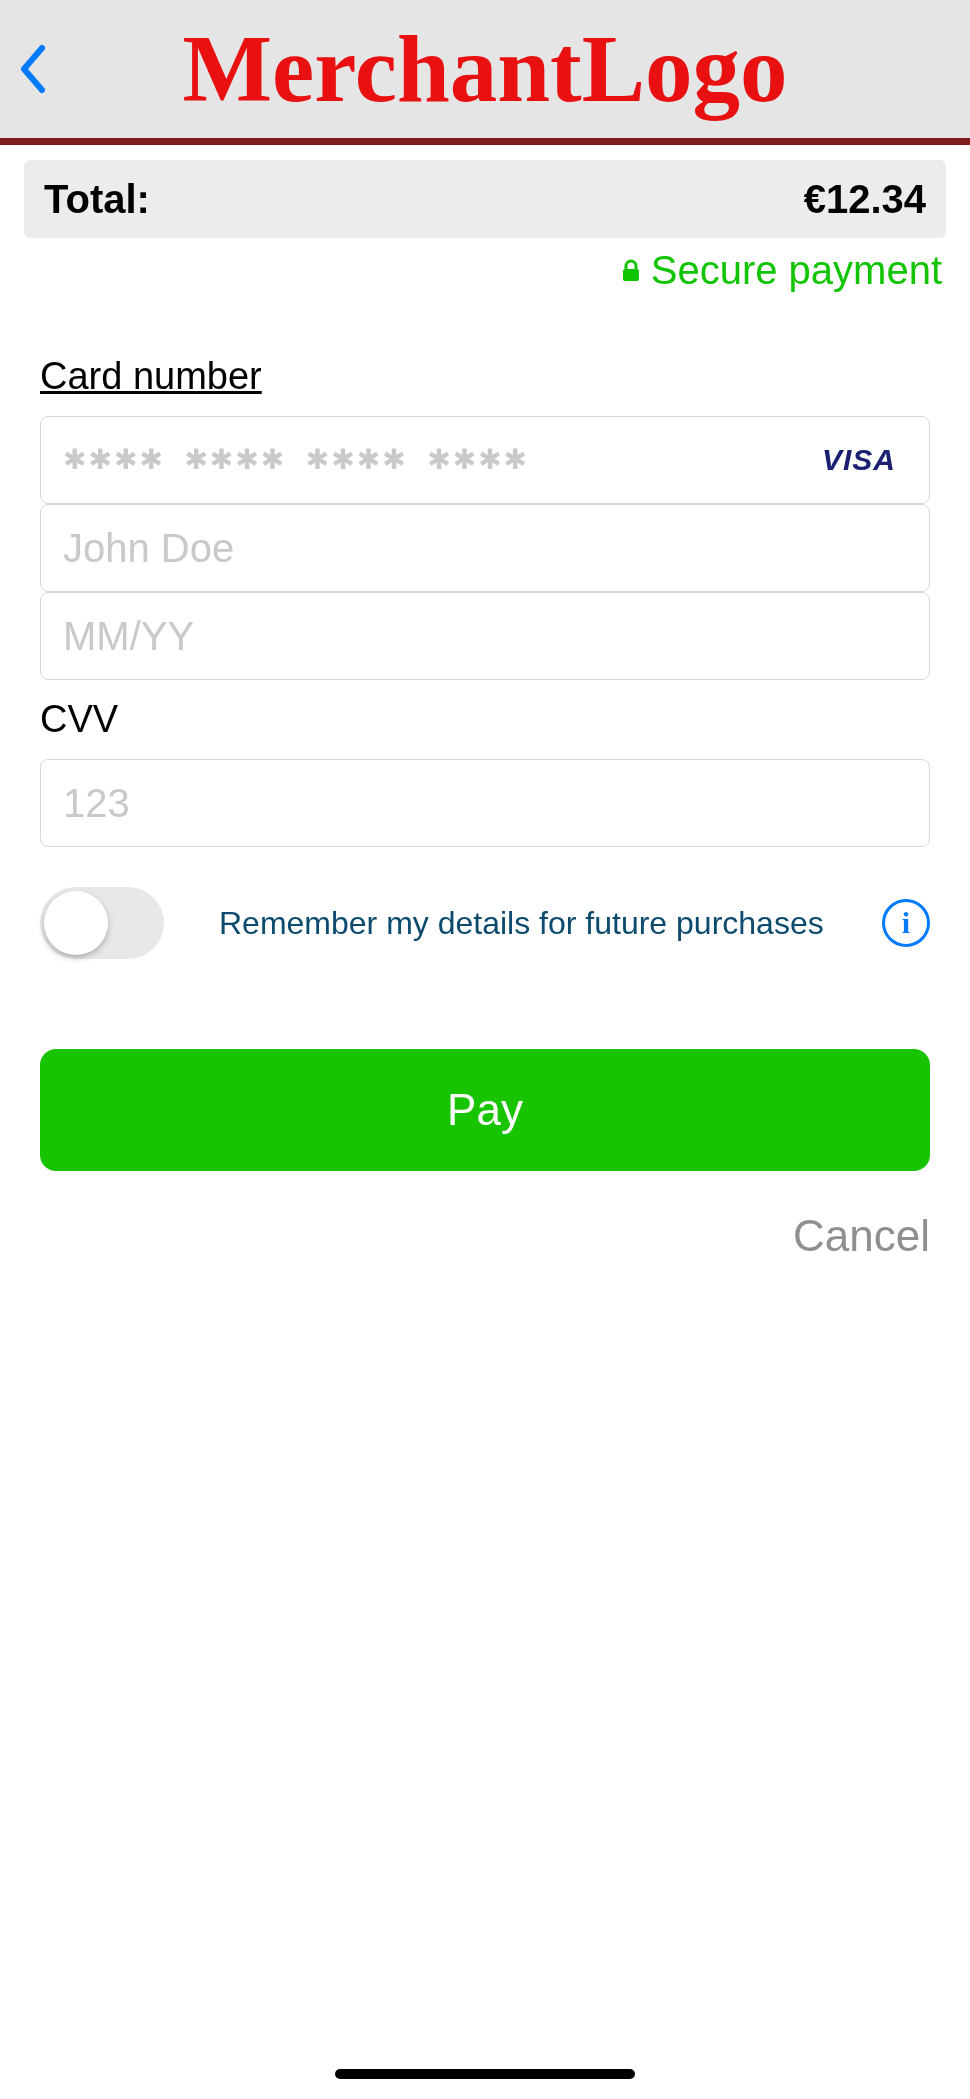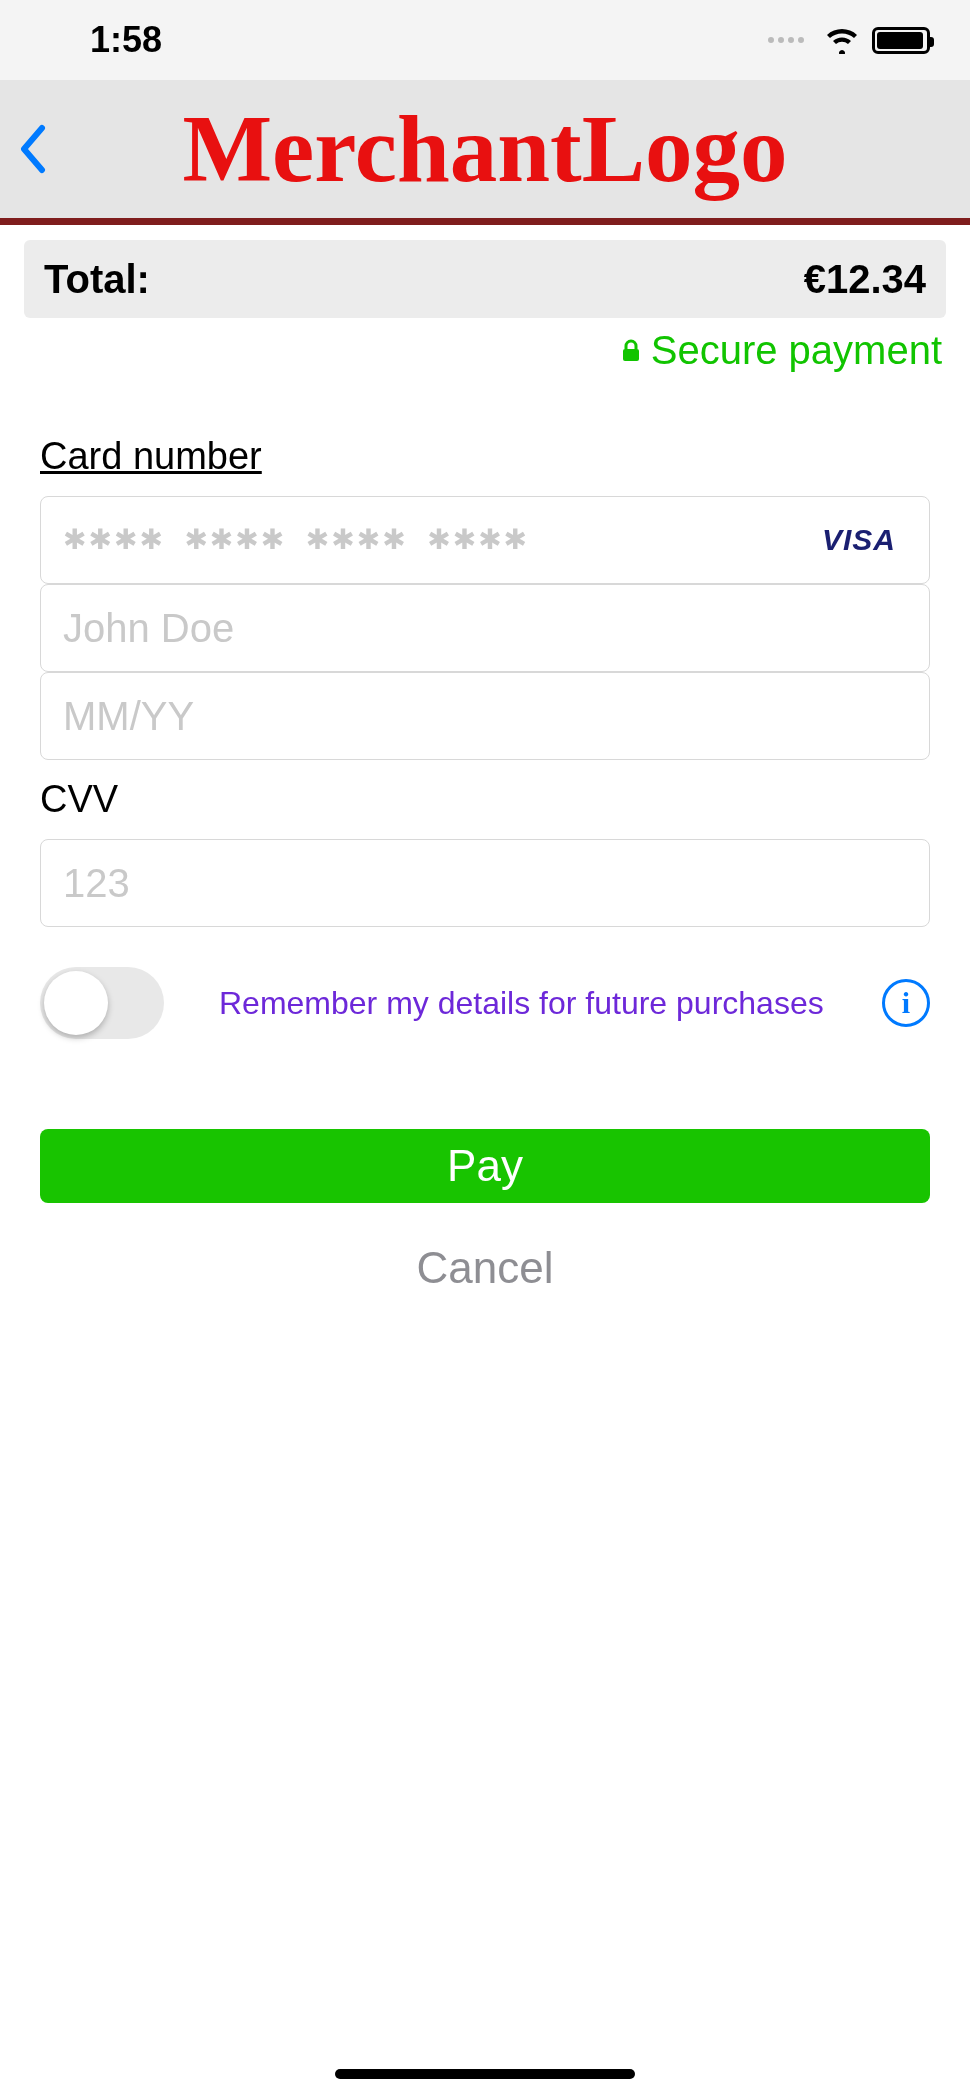--- a/index.html
+++ b/index.html
@@ -35,52 +35,33 @@
   .field-label { font-size: 38px; font-weight: 400; color:#000; margin: 18px 0 18px 0; }
   .field-label.first { margin-top: 17px; text-decoration: underline; }
   .input-wrap { position:relative; }
   .text-input { width:100%; height: 88px; border:1px solid #d8d8d8; border-radius:8px; font-size: 40px; padding: 0 22px; color:#000; background:#fff; }
   .text-input::placeholder { color:#c9c9c9; }
   .card-brand { position:absolute; right:34px; top:50%; transform:translateY(-50%); color:#1a1f71; font-weight:800; font-style:italic; font-size:30px; letter-spacing:1px; font-family: Arial, sans-serif; }
 
   .remember-row { display:flex; align-items:center; gap: 55px; margin-top: 40px; }
   .toggle { width:124px; height:72px; background:#e8e8e8; border-radius:36px; position:relative; flex-shrink:0; }
   .toggle-knob { position:absolute; left:4px; top:4px; width:64px; height:64px; background:#fff; border-radius:50%; box-shadow: 0 3px 6px rgba(0,0,0,0.25); }
-  .remember-text { font-size:32px; color:#6d28d9; flex:1; }
+  .remember-text { font-size:32px; color:#0c4a6e; flex:1; }
   .info-btn { width:48px; height:48px; border:3px solid #007aff; border-radius:50%; display:flex; align-items:center; justify-content:center; color:#007aff; font-family: Georgia, serif; font-size:30px; font-weight:bold; }
 
-  .pay-button { margin: 90px 0 0 0; width:100%; height: 74px; background:#18c400; color:#fff; font-size:44px; border:none; border-radius:8px; font-weight:500; display:flex; align-items:center; justify-content:center; }
-  .cancel-button { margin-top: 30px; width:100%; text-align:center; font-size:44px; color:#8e8e93; background:none; border:none; padding:10px 0; }
+  .pay-button { margin: 90px 0 0 0; width:100%; height: 122px; background:#18c400; color:#fff; font-size:44px; border:none; border-radius:16px; font-weight:500; display:flex; align-items:center; justify-content:center; }
+  .cancel-button { margin-top: 30px; width:100%; text-align:right; font-size:44px; color:#8e8e93; background:none; border:none; padding:10px 0; }
 
   .home-indicator { position:absolute; bottom:20px; left:50%; transform:translateX(-50%); width:300px; height:10px; background:#000; border-radius:5px; }
 </style>
 </head>
 <body>
 
 <div class="screen">
 
-  <div class="status-bar">
-    <div class="status-time">1:58</div>
-    <div class="status-right">
-      <div class="dots">
-          <span></span>
-          <span></span>
-          <span></span>
-          <span></span>
-        </div>
-      <div class="wifi-icon">
-        <svg width="36" height="28" viewBox="0 0 36 28">
-            <path d="M18 24 a3 3 0 1 0 0.01 0 M9 15 a13 13 0 0 1 18 0 l-3 3 a9 9 0 0 0 -12 0 z M3 9 a22 22 0 0 1 30 0 l-3 3 a18 18 0 0 0 -24 0 z" fill="#000"></path>
-          </svg>
-      </div>
-      <div class="battery">
-          <div class="battery-fill"></div>
-        </div>
-    </div>
-  </div>
 
   <div class="nav-header">
     <div class="back-chevron">
       <svg width="30" height="50" viewBox="0 0 30 50">
           <polyline points="24,4 6,25 24,46" stroke="#007aff" stroke-width="6" fill="none" stroke-linecap="round" stroke-linejoin="round"></polyline>
         </svg>
     </div>
     <div class="merchant-logo">MerchantLogo</div>
   </div>
 

